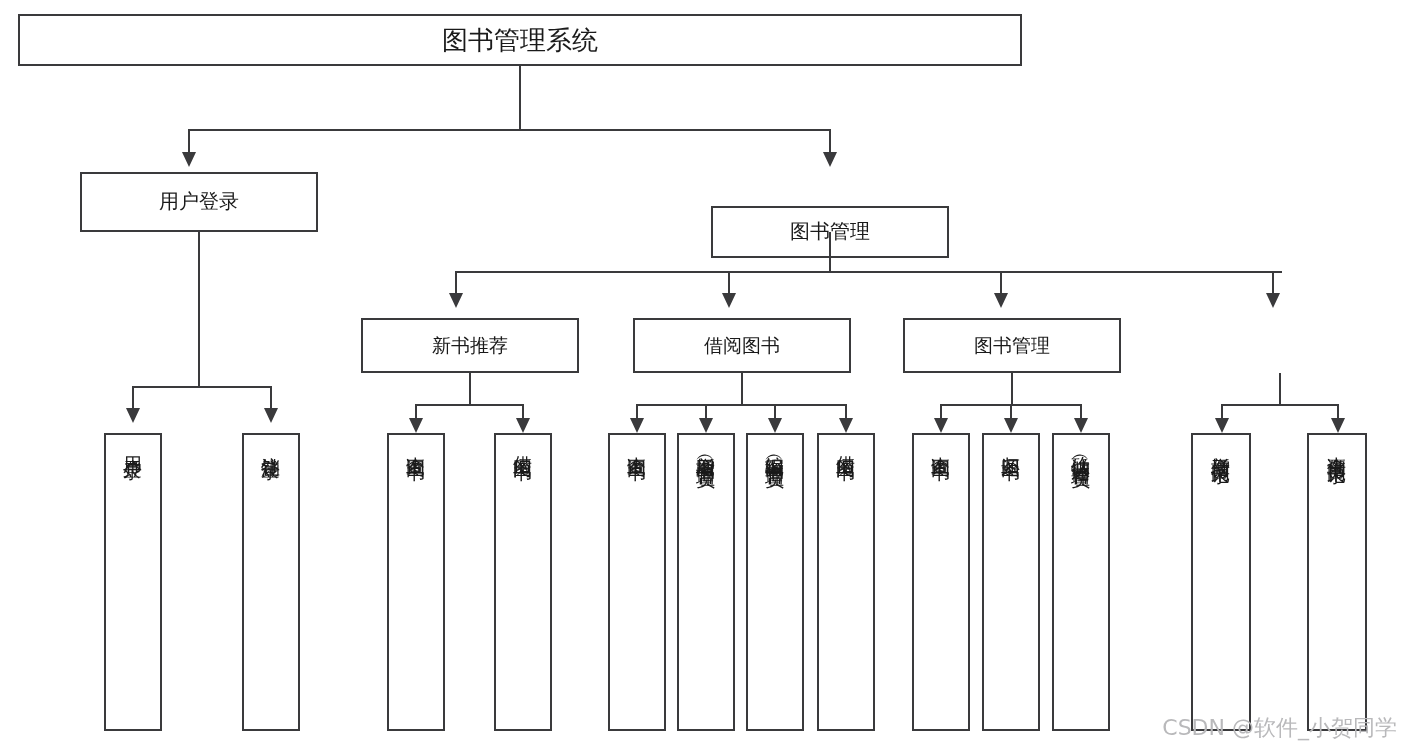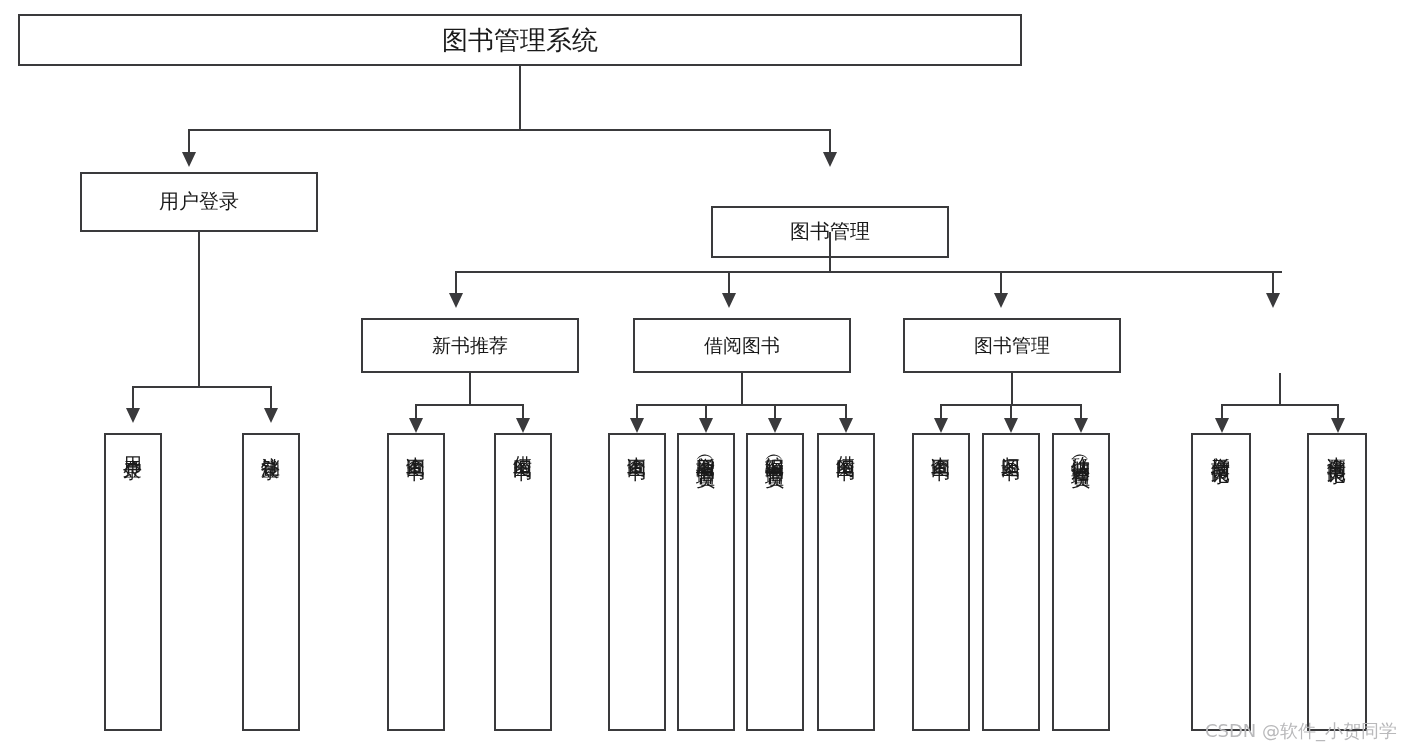--- a/index.html
+++ b/index.html
@@ -60,21 +60,21 @@
     width:0;height:0;
     border-left:7px solid transparent;
     border-right:7px solid transparent;
     border-top:15px solid #3a3a3c;
   }
 
   
   #watermark{
     position:absolute;
     right:8px;bottom:4px;
-    font-size:18px;
+    font-size:22px;
     color:#b9b9bb;
     white-space:nowrap;
     user-select:none;
   }
 </style>
 </head>
 <body>
 
 <div id="diagram">
 

